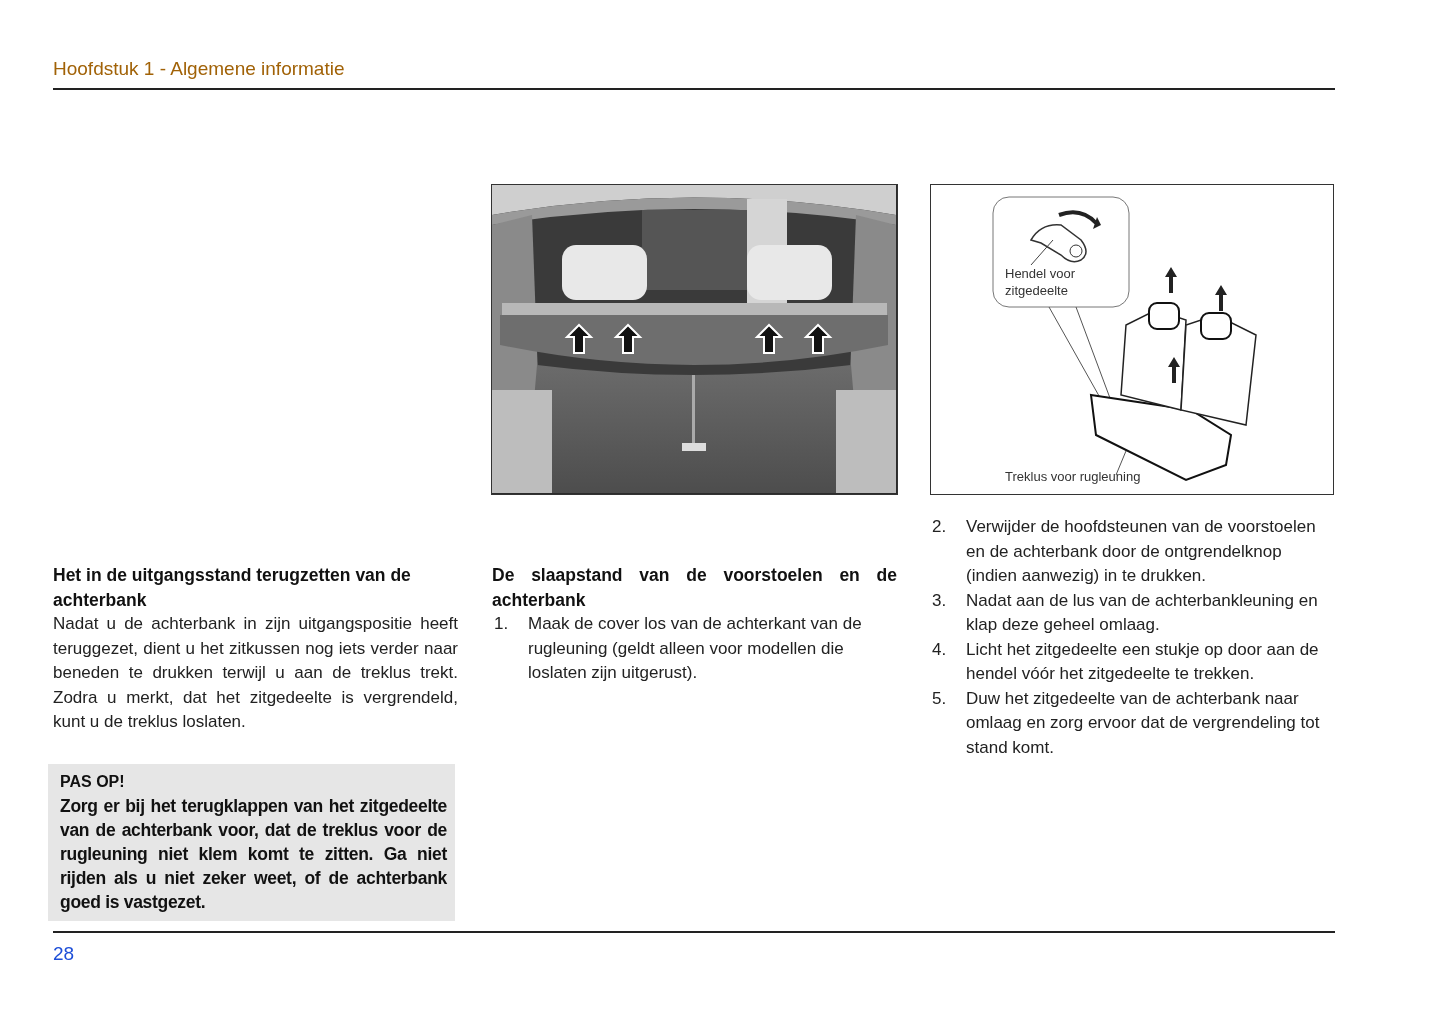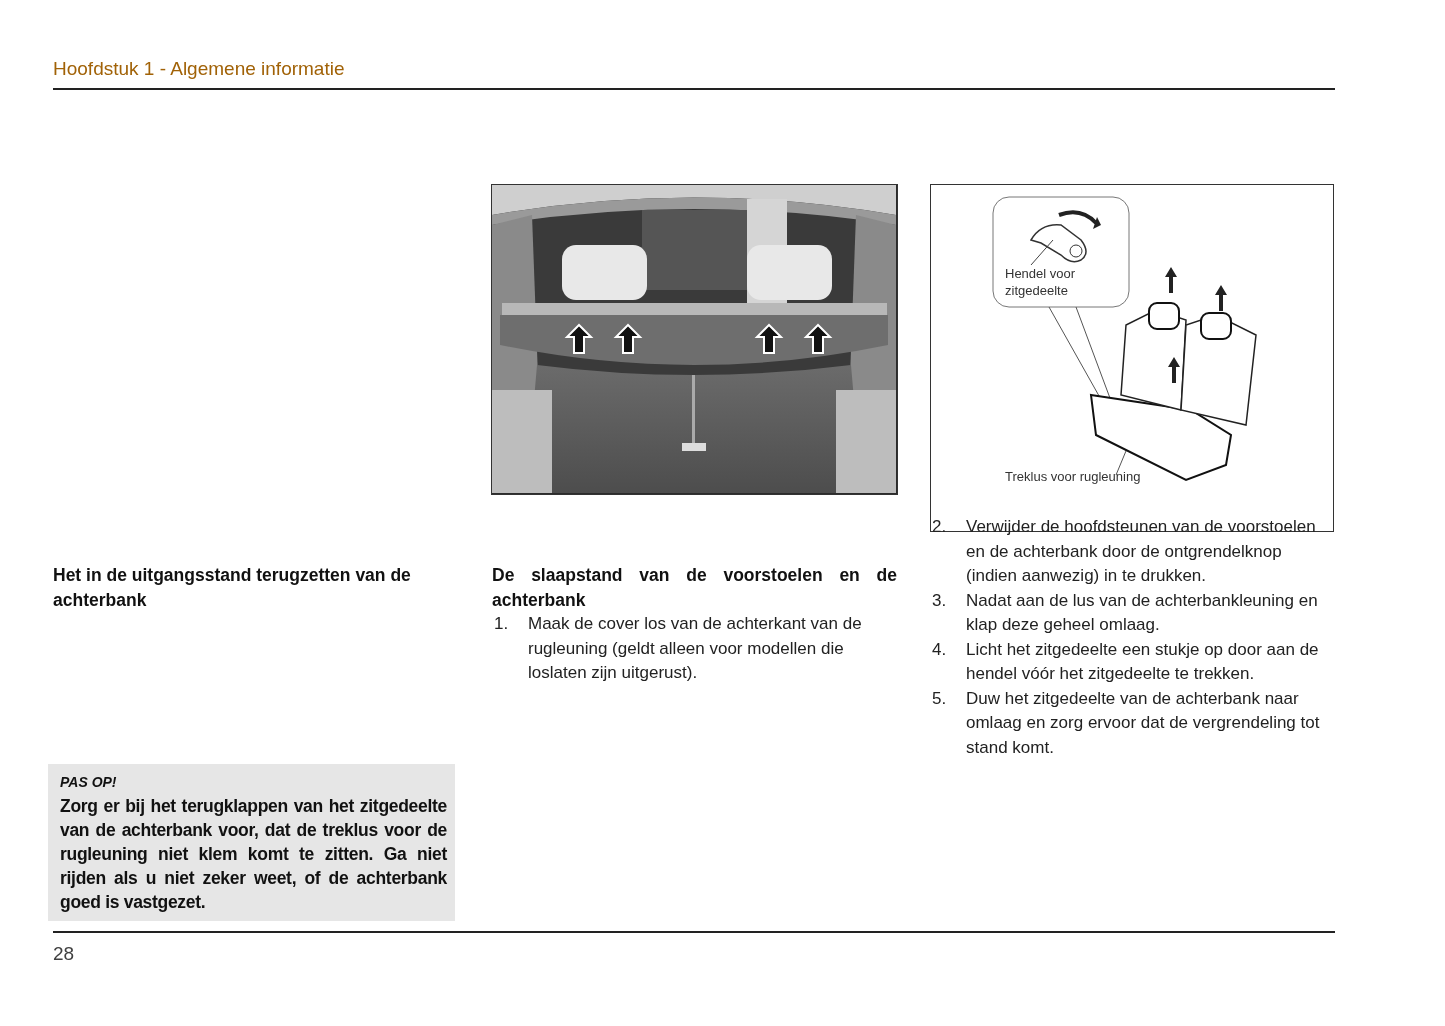--- a/index.html
+++ b/index.html
@@ -2,41 +2,41 @@
 <html><head>
 <meta charset="utf-8">
 <style>
   html, body { margin:0; padding:0; background:#ffffff; }
   body { width:1445px; height:1026px; position:relative; overflow:hidden;
          font-family:"Liberation Sans", sans-serif; color:#1a1a1a; }
   .header-title { position:absolute; left:53px; top:58px; font-size:19px; color:#a16207; }
   .rule { position:absolute; left:53px; width:1282px; height:2px; background:#222; }
   .rule.top { top:88px; }
   .rule.bottom { top:931px; }
-  .page-number { position:absolute; left:53px; top:943px; font-size:19px; color:#404040; }
+  .page-number { position:absolute; left:53px; top:943px; font-size:19px; color:#1d4ed8; }
 
   .col { position:absolute; font-size:17px; line-height:24.5px; color:#222; }
   .col.c1 { left:53px; top:515px; width:405px; }
   .col.c2 { left:492px; top:515px; width:405px; }
   .col.c3 { left:930px; top:515px; width:405px; }
   .h { font-weight:bold; font-size:17.5px; color:#111;margin-top:48px; }
   .p { text-align:justify; }
   .li { display:flex; }
   .li .num { width:34px; flex:none; text-align:left; padding-left:2px; }
   .li .txt { flex:1; }
 
   .warning { position:absolute; left:48px; top:764px; width:407px; height:157px;
              background:#e6e6e6; padding:6px 0 0 0; box-sizing:border-box; }
-  .warning .title { font-weight:bold; font-size:14px; margin-left:12px; color:#111; line-height:24px;font-style:italic; }
+  .warning .title { font-weight:bold; font-size:16px; margin-left:12px; color:#111; line-height:24px; }
   .warning .body { font-weight:bold; font-size:17.5px; margin:0 8px 0 12px; line-height:24px;
                    text-align:justify; color:#111; letter-spacing:-0.3px; }
 
   .figure { position:absolute; border:1.5px solid #333; box-sizing:border-box; }
   .photo { left:491px; top:184px; width:407px; height:311px; background:#2b2b2b; overflow:hidden; }
-  .drawing { left:930px; top:184px; width:404px; height:348px; background:#fff; }
+  .drawing { left:930px; top:184px; width:404px; height:311px; background:#fff; }
   .callout-label { position:absolute; font-size:13px; color:#333; line-height:17px; }
 </style>
 </head>
 <body>
 
 <div>
   <div class="header-title">Hoofdstuk 1 - Algemene informatie</div>
   <div class="rule top"></div>
 </div>
 
@@ -113,20 +113,21 @@
   </svg>
   <div class="callout-label" style="left:74px; top:80px;">
     <div>Hendel voor</div>
     <div>zitgedeelte</div>
   </div>
   <div class="callout-label" style="left:74px; top:283px;">Treklus voor rugleuning</div>
 </div>
 
 <div class="col c1">
   <div class="h">Het in de uitgangsstand terugzetten van de achterbank</div>
+  <div class="p">Nadat u de achterbank in zijn uitgangspositie heeft teruggezet, dient u het zitkussen nog iets verder naar beneden te drukken terwijl u aan de treklus trekt. Zodra u merkt, dat het zitgedeelte is vergrendeld, kunt u de treklus loslaten.</div>
 </div>
 
 <div class="warning">
   <div class="title">PAS OP!</div>
   <div class="body">Zorg er bij het terugklappen van het zitgedeelte van de achterbank voor, dat de treklus voor de rugleuning niet klem komt te zitten. Ga niet rijden als u niet zeker weet, of de achterbank goed is vastgezet.</div>
 </div>
 
 <div class="col c2">
   <div class="h p">De slaapstand van de voorstoelen en de achterbank</div>
   <div class="li">

